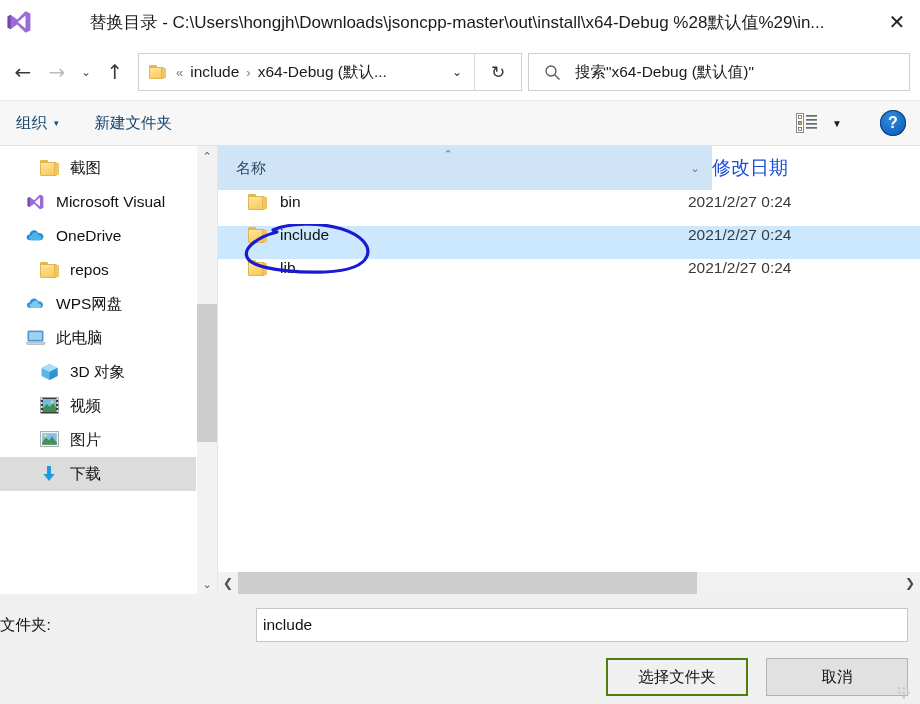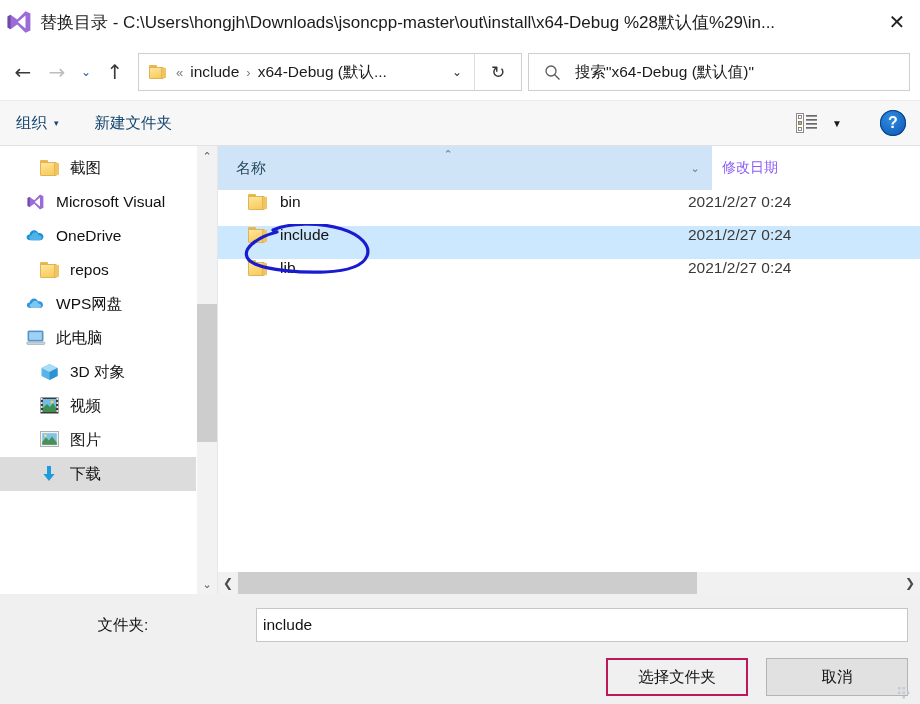--- a/index.html
+++ b/index.html
@@ -18,20 +18,21 @@
   }
 
   
   .titlebar {
     height: 44px;
     display: flex;
     align-items: center;
     background: #ffffff;
     padding: 0 0 0 6px;
     box-sizing: border-box;
+    text-align: center;
   }
   .vs-logo {
     width: 26px; height: 26px;
     flex: 0 0 26px;
     margin-right: 8px;
     position: relative;
   }
   .title-text {
     flex: 1 1 auto;
     font-size: 17px;
@@ -279,24 +280,23 @@
     display: flex; align-items: center; justify-content: center;
     background: #cfe5f7;
     font-size: 11px; color: #5f7d93;
     cursor: pointer;
   }
   .col-date {
     flex: 1 1 auto;
     height: 100%;
     background: #ffffff;
     display: flex; align-items: center;
-    padding-left: 10px;
-    box-sizing: border-box;
-    font-size: 14px;
-    color: #8b5cf6;
+    box-sizing: border-box;
+    font-size: 19px;
+    color: #1d4ed8;
     cursor: pointer;
   }
 
   .filelist {
     flex: 1 1 auto;
     overflow: hidden;
     background: #fff;
     position: relative;
     padding-top: 3px;
   }
@@ -363,21 +363,21 @@
   .fname-row {
     display: flex;
     align-items: center;
     padding: 12px 12px 0 0;
     height: 50px;
     box-sizing: border-box;
   }
   .fname-label {
     width: 256px;
     flex: 0 0 256px;
-    text-align: center;
+    text-align: left;
     padding-right: 10px;
     box-sizing: border-box;
     font-size: 15.5px;
     color: #111;
   }
   .fname-input {
     flex: 1 1 auto;
     height: 34px;
     background: #ffffff;
     border: 1px solid #c6c6c6;
@@ -402,21 +402,21 @@
     display: flex; align-items: center; justify-content: center;
     font-size: 15.5px;
     color: #111;
     background: #e1e1e1;
     border: 1px solid #b4b4b4;
     box-sizing: border-box;
     cursor: pointer;
   }
   .btn.primary {
     background: #f0f0f0;
-    border: 2px solid #be185d;
+    border: 2px solid #4d7c0f;
   }
 
   
   .watermark {
     position: absolute;
     left: 648px;
     top: 709px;
     font-size: 20px;
     color: #c9cfd6;
     white-space: nowrap;

